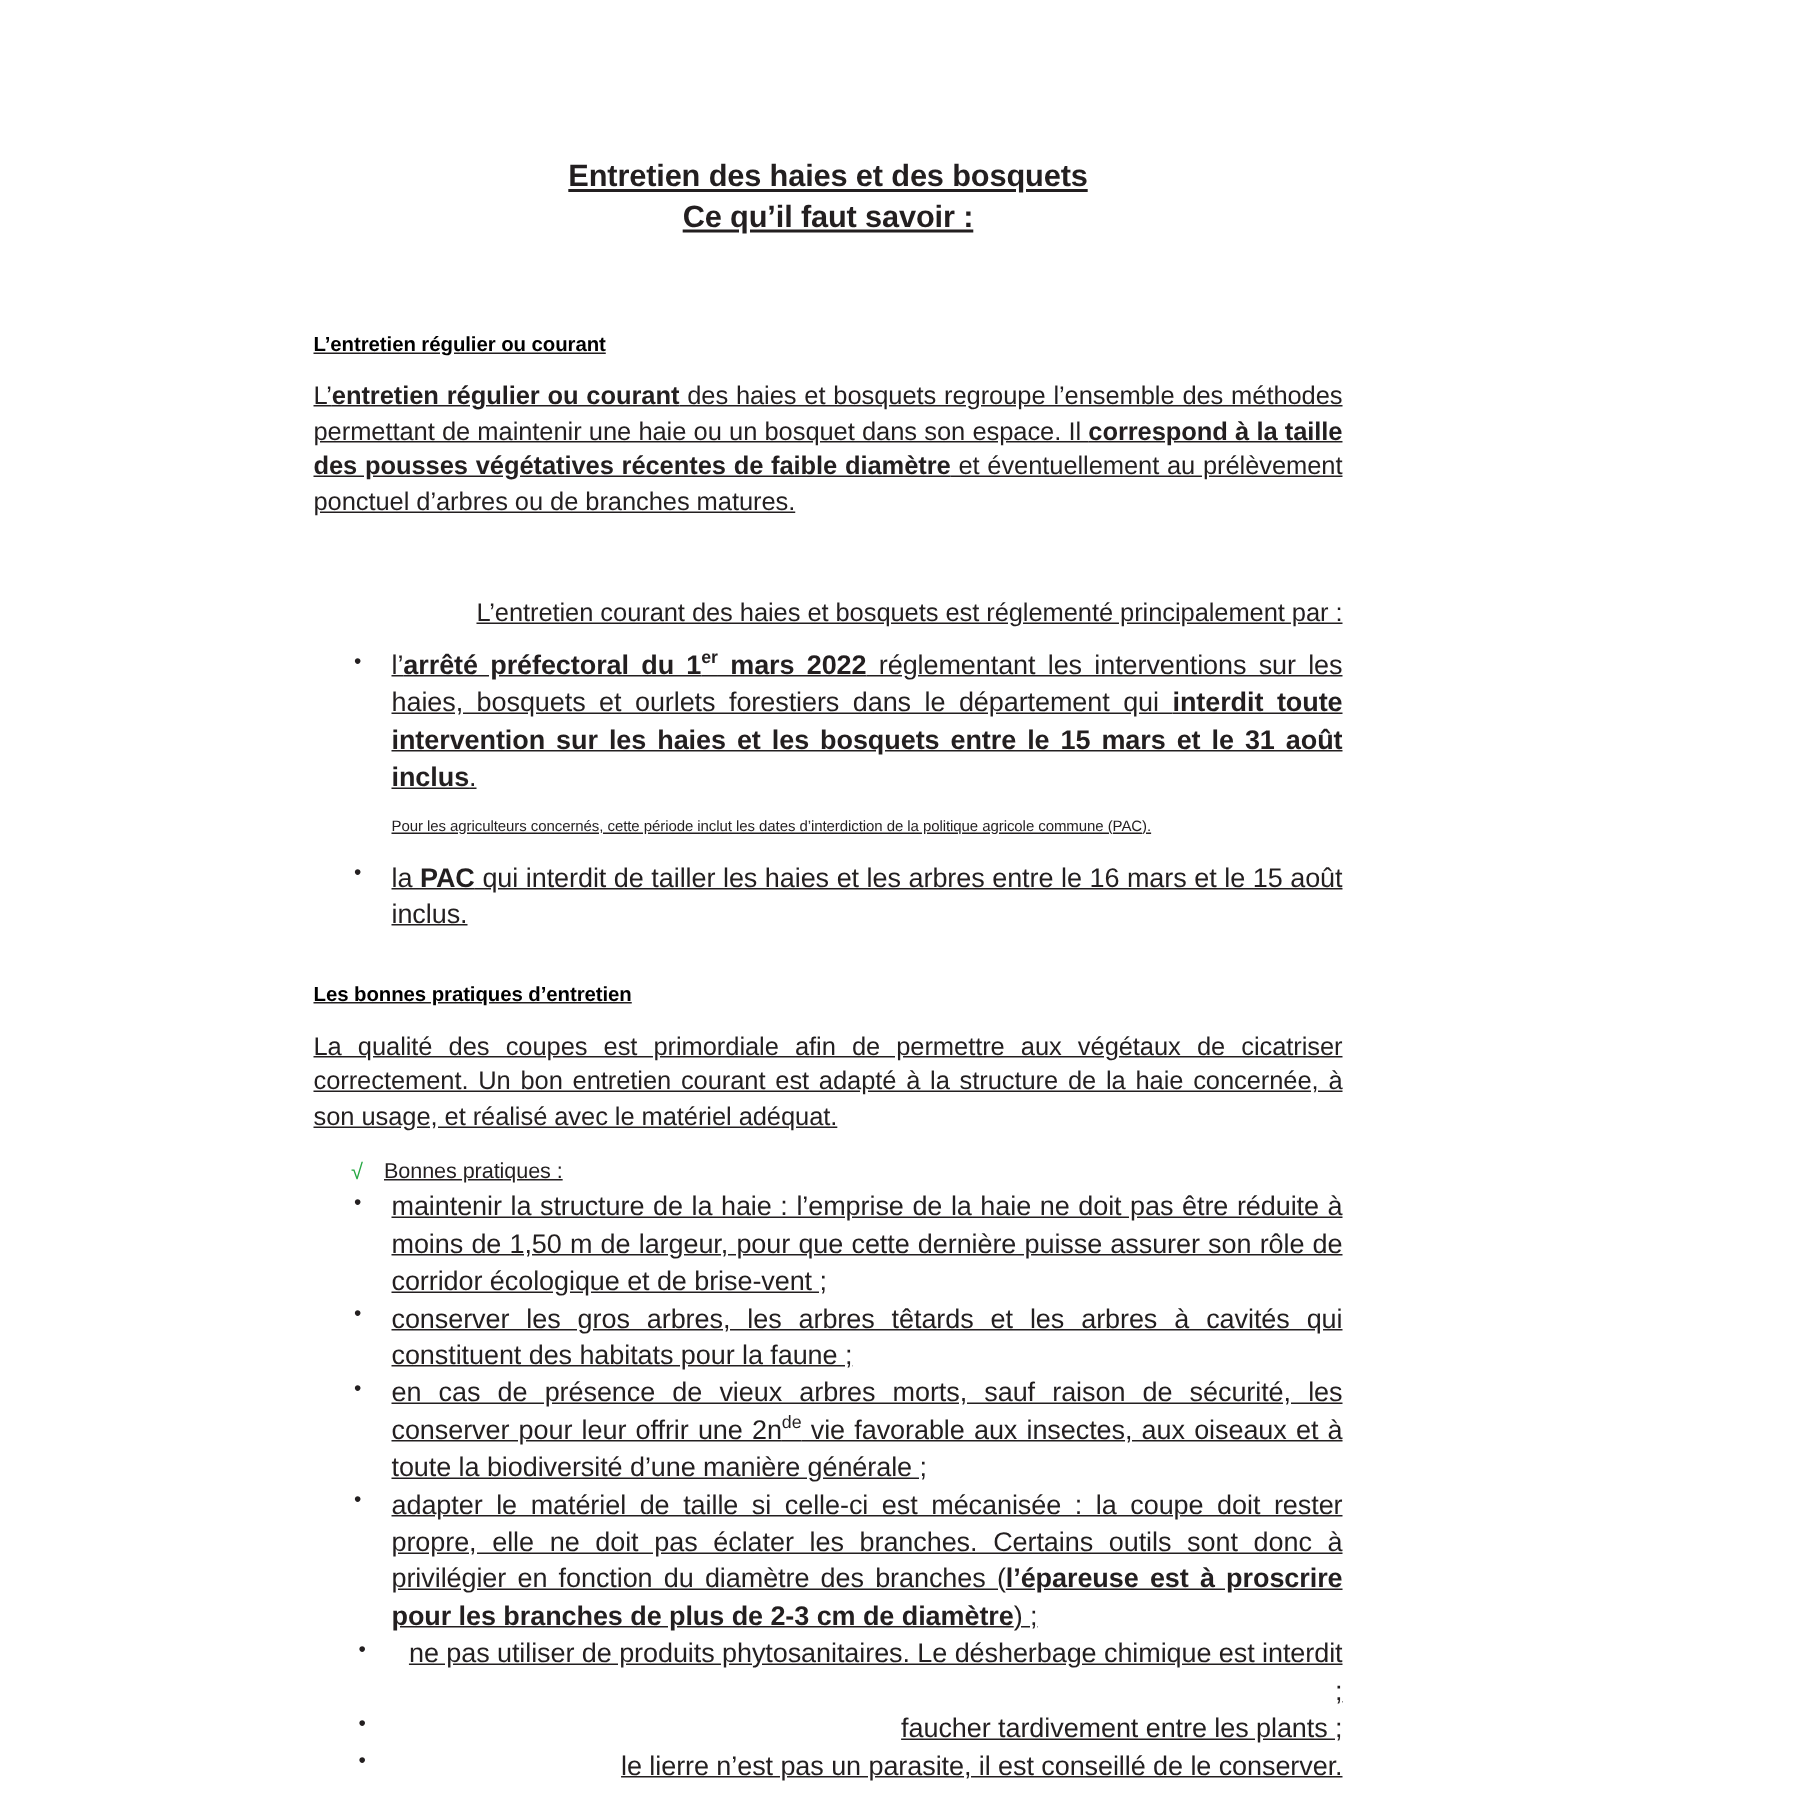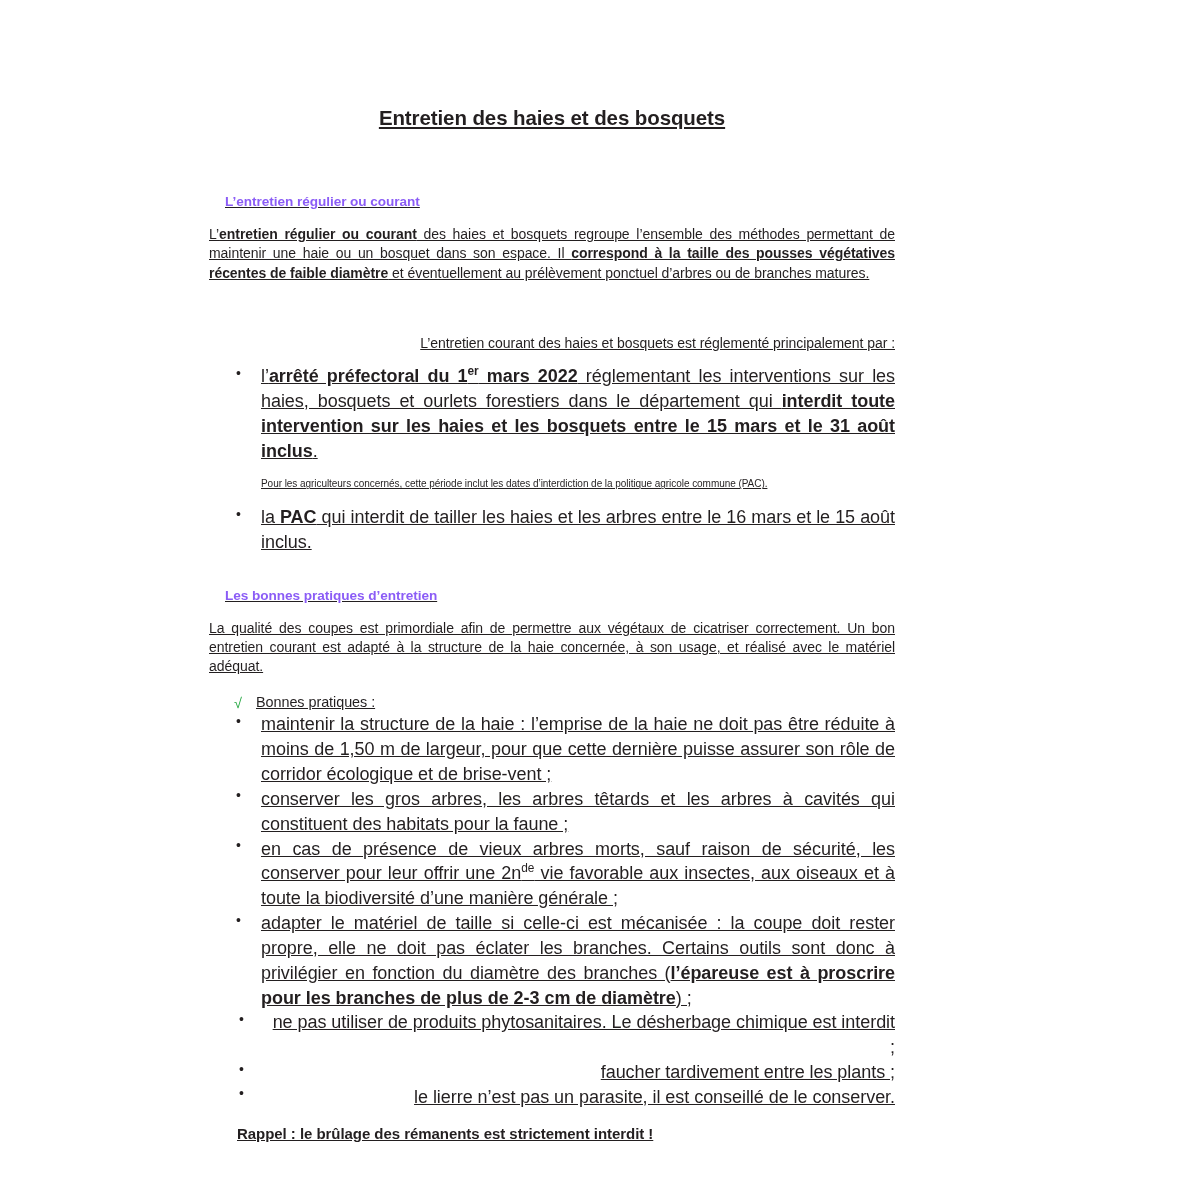--- a/index.html
+++ b/index.html
@@ -37,31 +37,30 @@
     letter-spacing: -0.1px;
     color: #231f20;
     margin: 0 0 0 0;
   }
   .doc-title .line {
     display: block;
   }
 
   
   .section-heading {
-    color: #8b5cf6;
+    color: #000000;
     font-size: 13.6px;
     font-weight: bold;
     line-height: 1.3;
     letter-spacing: -0.05px;
-    margin-left: 16px;
   }
 
   
   p.body {
-    font-size: 14px;
+    font-size: 17px;
     line-height: 1.38;
     text-align: justify;
     margin: 0;
     letter-spacing: -0.05px;
   }
   p.body.left {
     text-align: right;
   }
 
   
@@ -153,20 +152,21 @@
   }
 </style>
 </head>
 <body>
 
 <div class="page">
   <div class="doc">
 
     <div class="doc-title">
       <span class="line">Entretien des haies et des bosquets</span>
+      <span class="line">Ce qu’il faut savoir :</span>
     </div>
 
     <div class="sp-title-to-h1"></div>
 
     <div class="section-heading">L’entretien régulier ou courant</div>
 
     <div class="sp-h1-to-p"></div>
 
     <p class="body"><span>L’</span><b>entretien régulier ou courant</b><span> des haies et bosquets regroupe l’ensemble des méthodes permettant de maintenir une haie ou un bosquet dans son espace. Il </span><b>correspond à la taille des pousses végétatives récentes de faible diamètre</b><span> et éventuellement au prélèvement ponctuel d’arbres ou de branches matures.</span></p>
 

